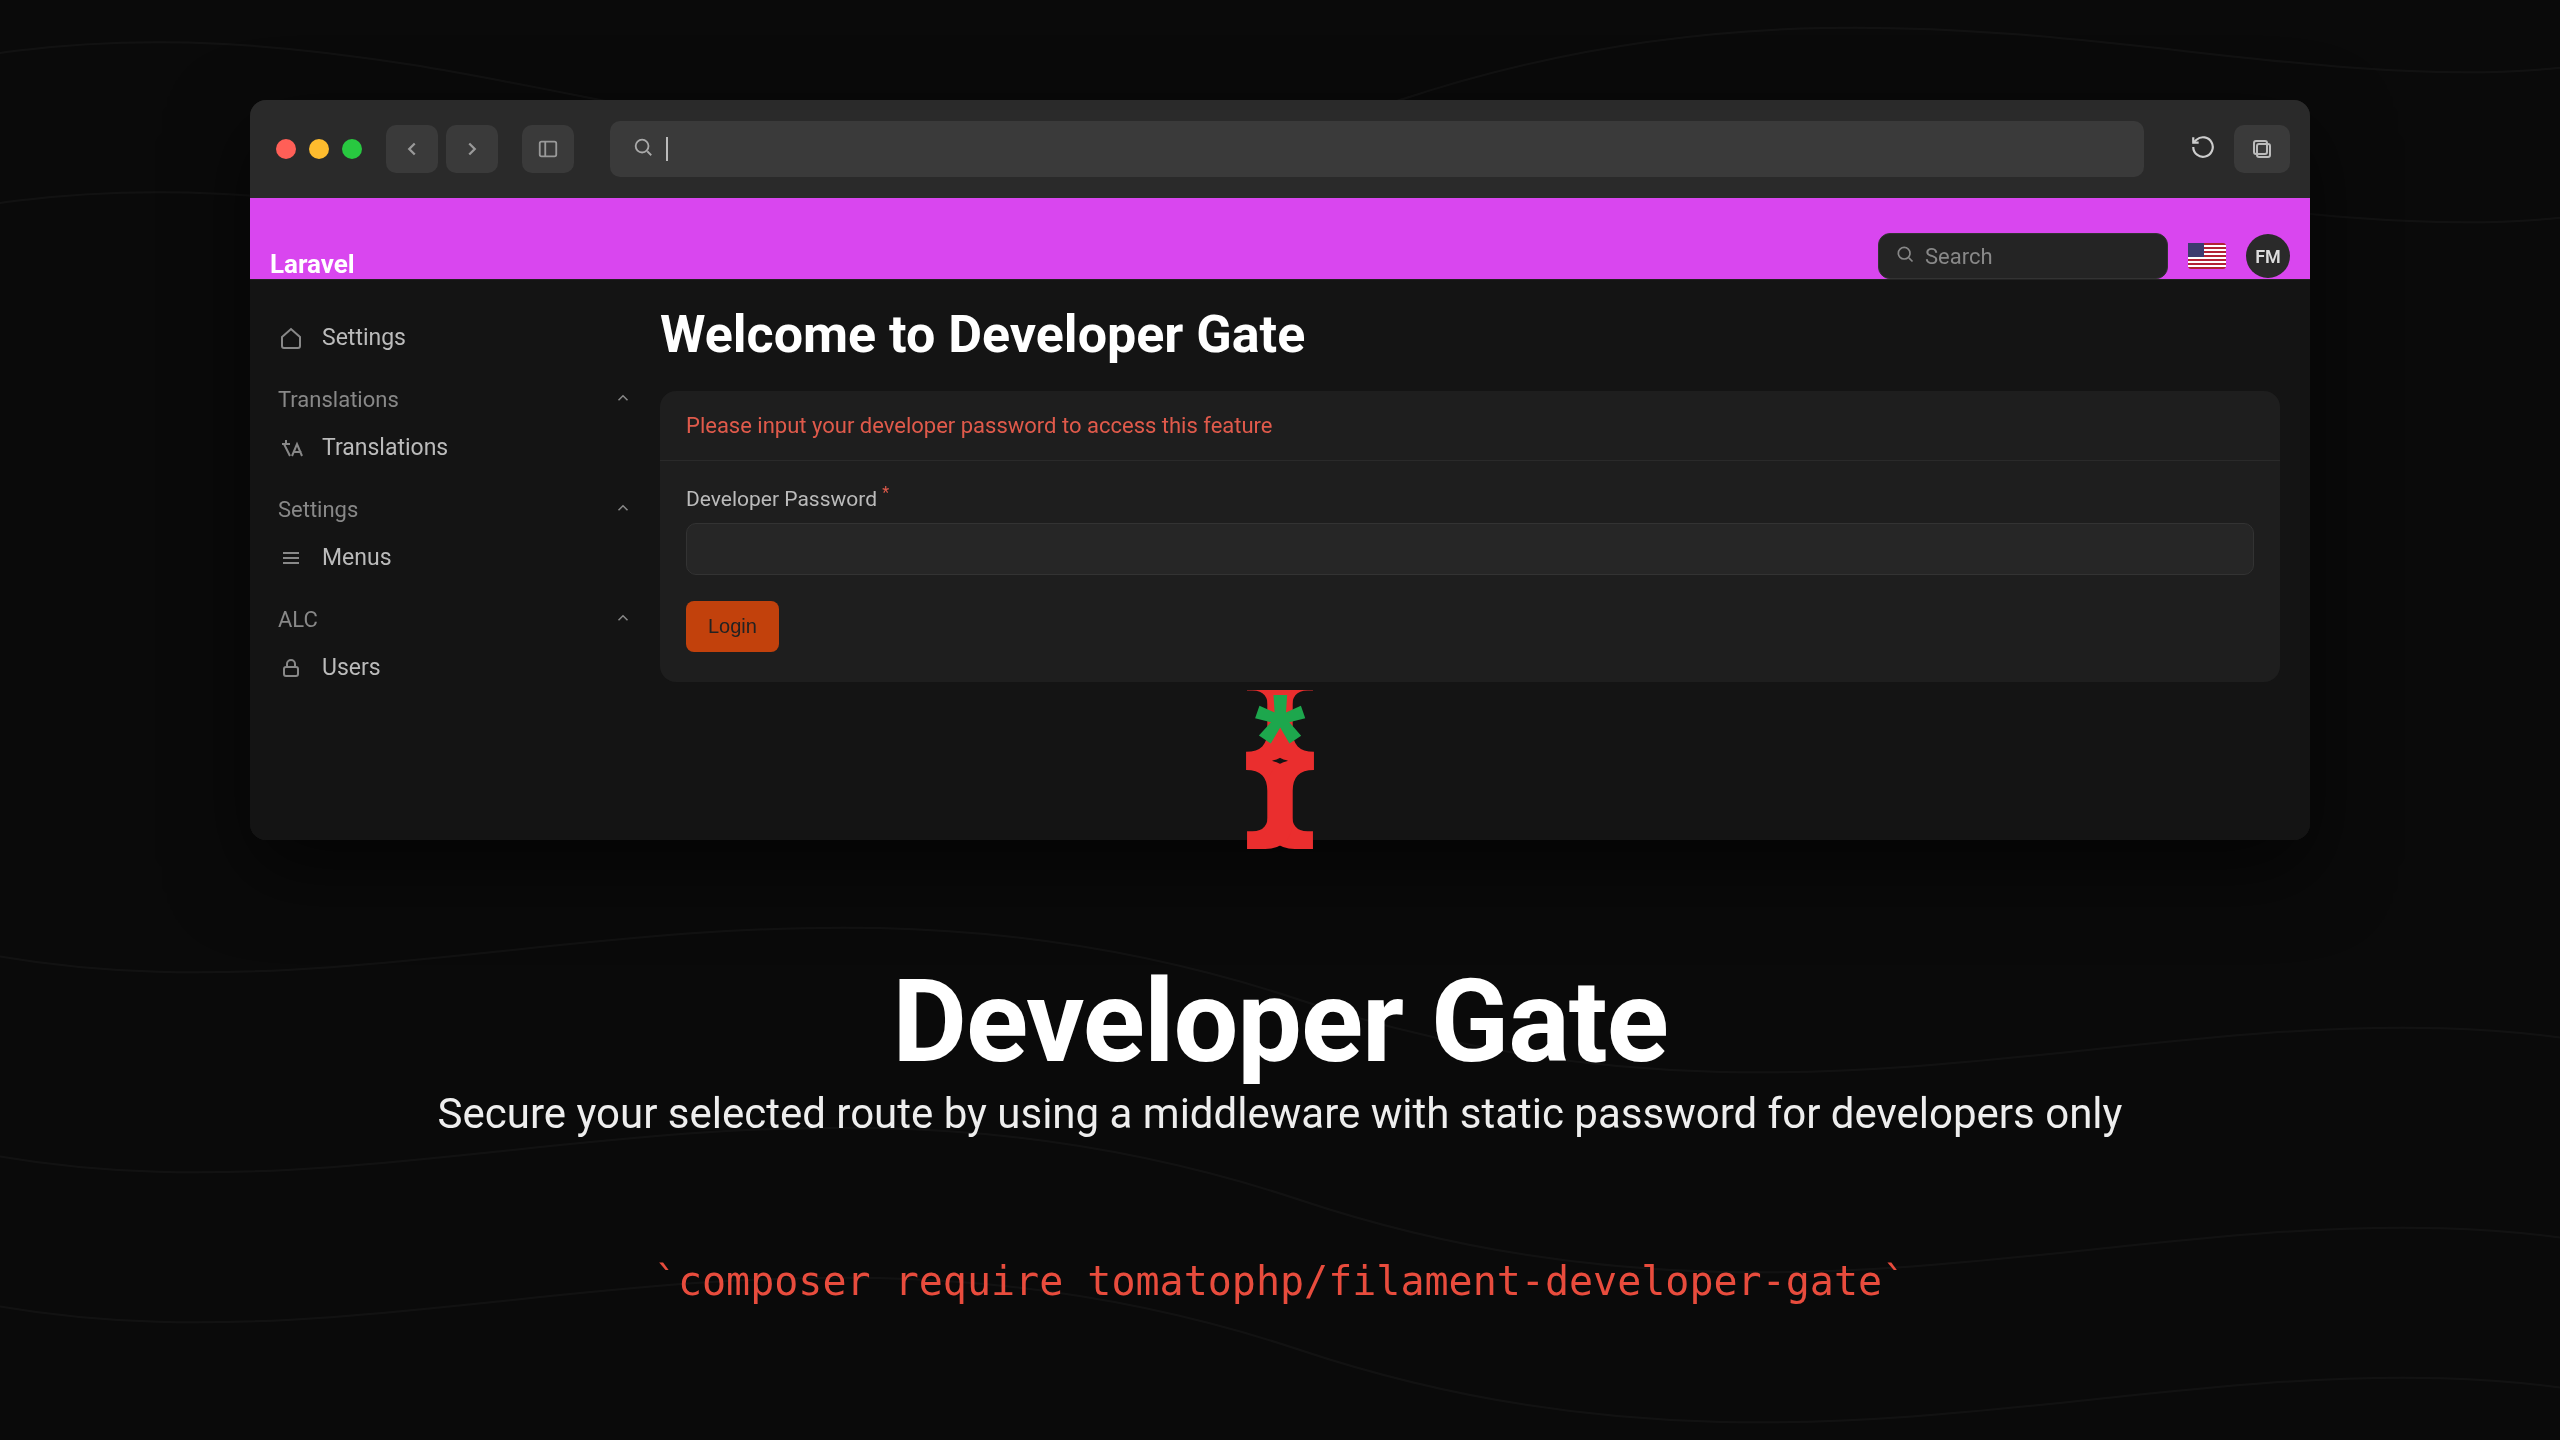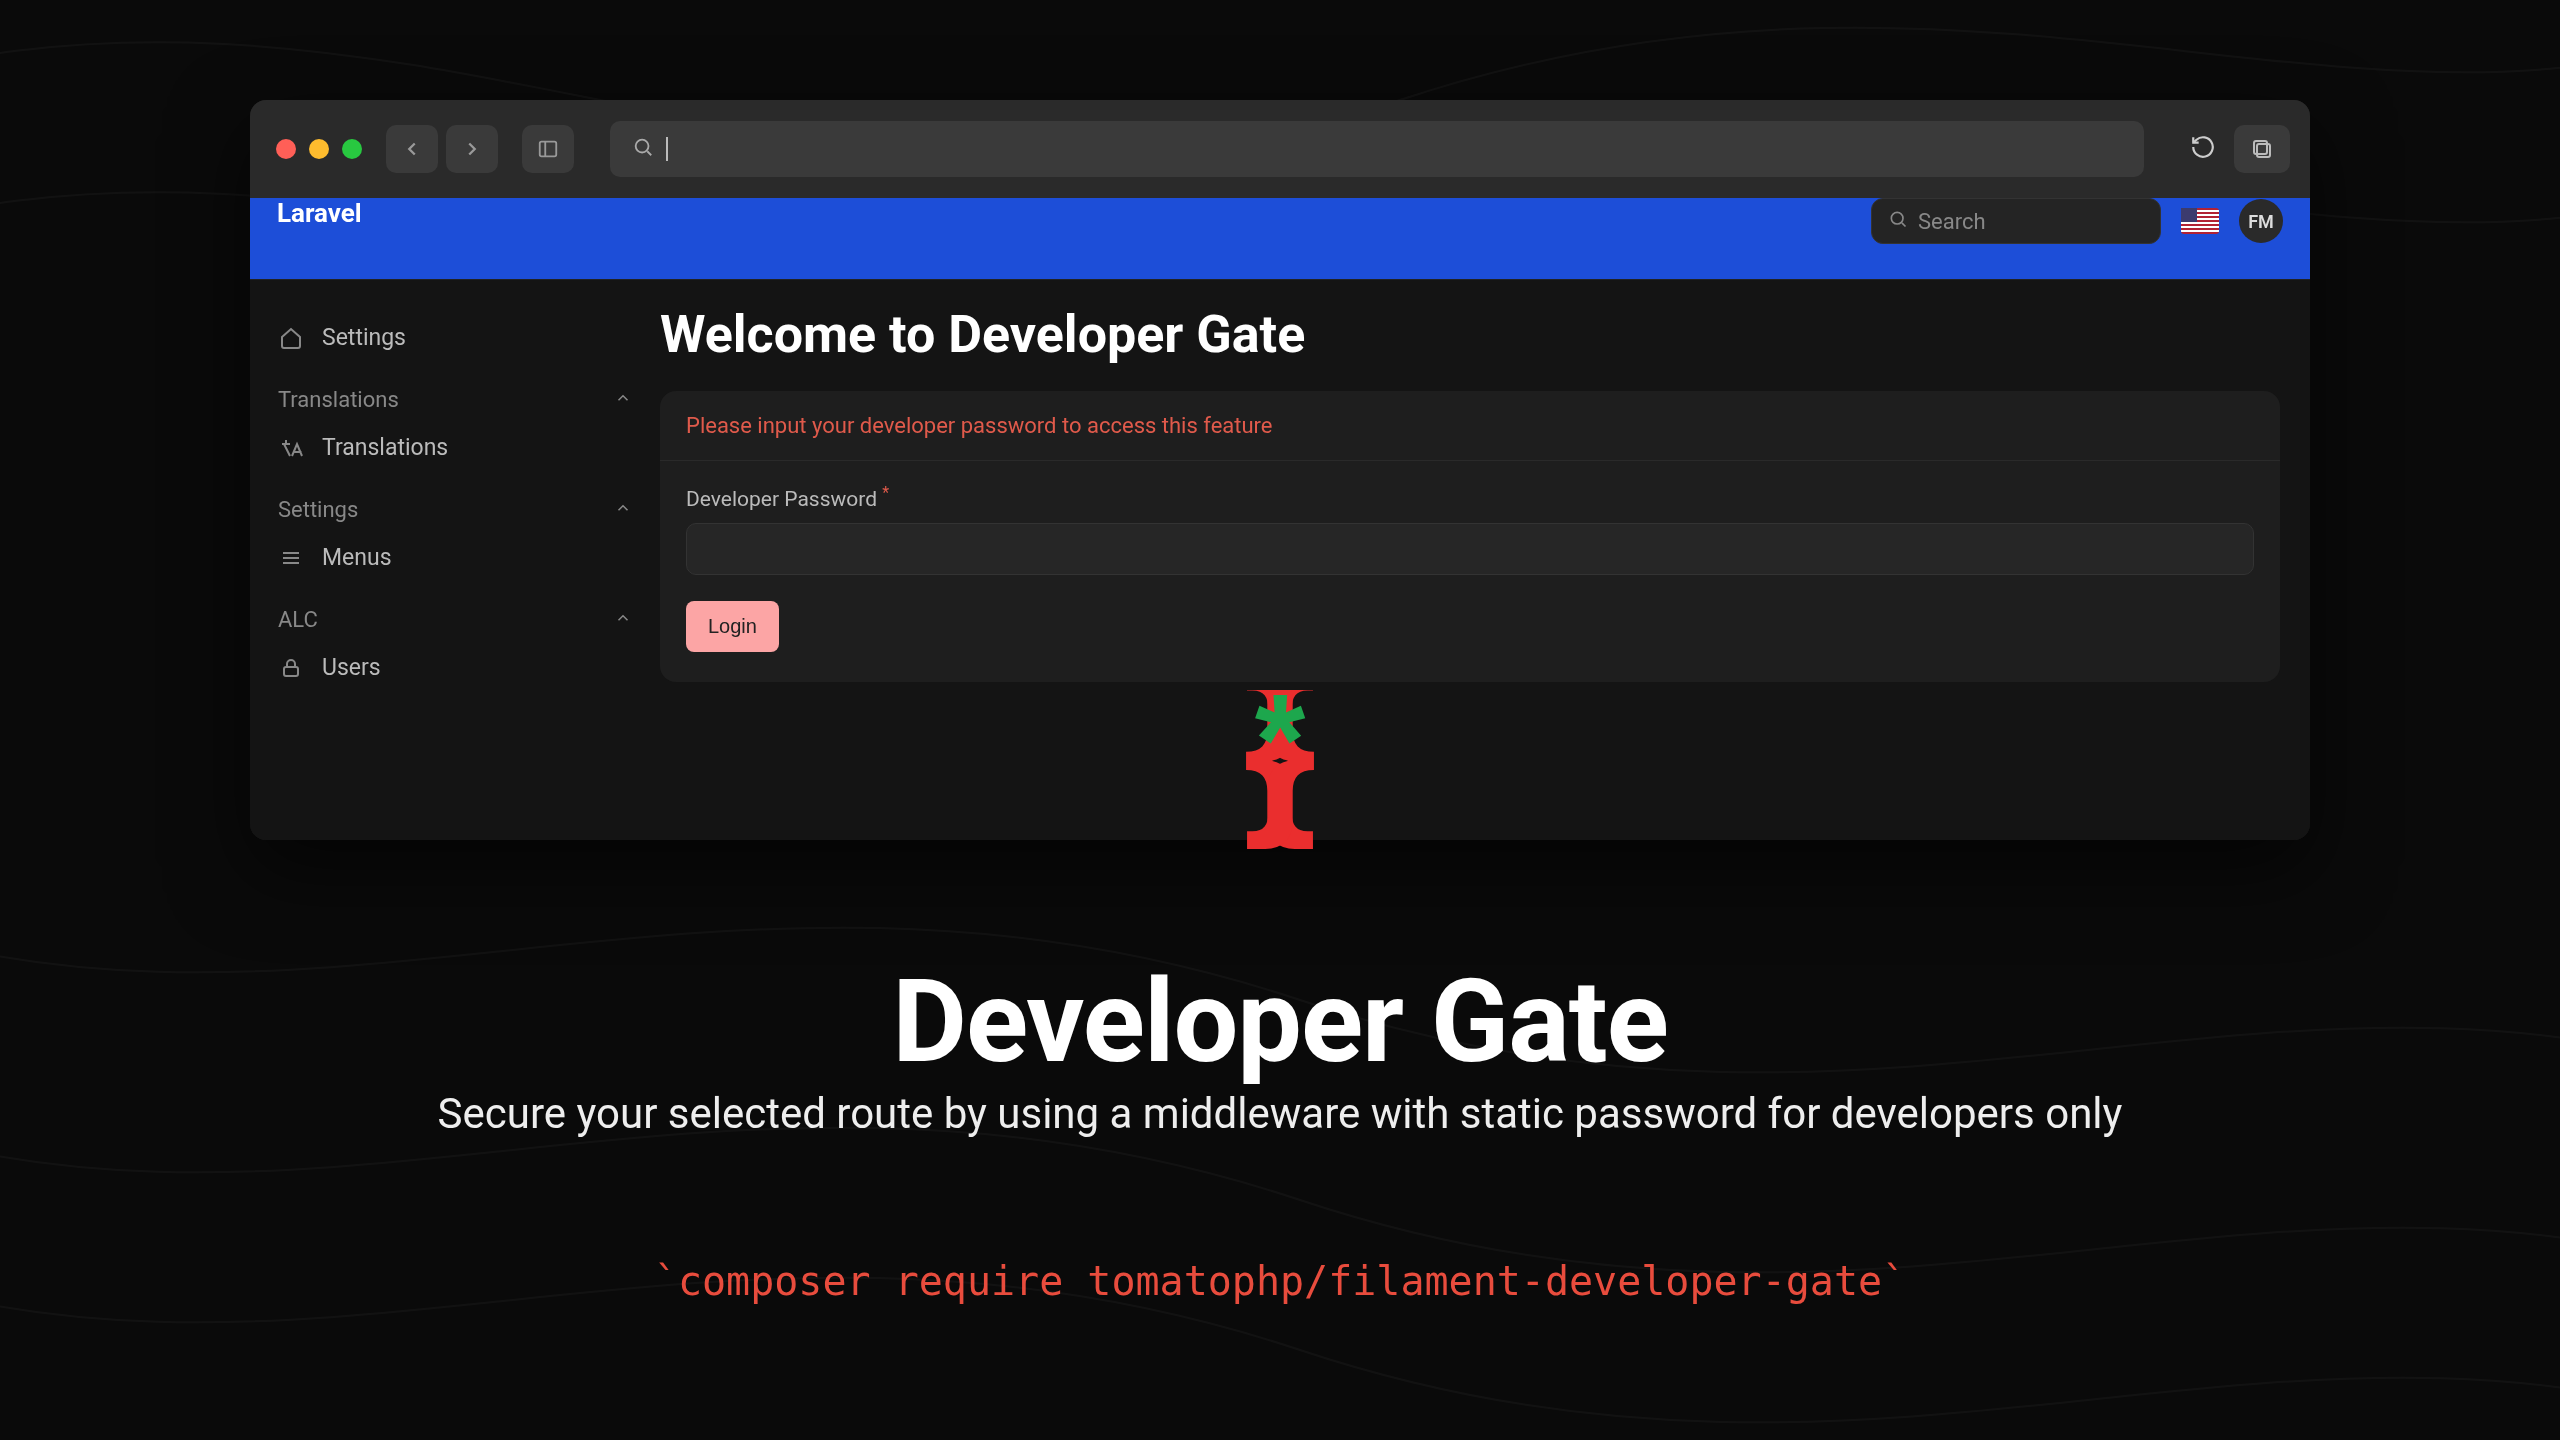--- a/index.html
+++ b/index.html
@@ -87,25 +87,25 @@
     .reloadbtn svg { width: 26px; height: 26px; }
     .tabsbtn {
       width: 56px; height: 48px;
       background: #3a3a3a; border-radius: 10px;
       display: flex; align-items: center; justify-content: center;
       color: #bbb;
     }
 
     
     .apphead {
-      background: #1d4ed8;
+      background: #d946ef;
       height: 82px;
       display: flex;
-      align-items: flex-start;
-      padding: 0 27px;
+      align-items: flex-end;
+      padding: 0 20px;
       justify-content: space-between;
       border-bottom: 1px solid #222;
     }
     .apphead .brand { font-weight: 700; font-size: 26px; color: #fff; }
     .apphead .right { display: flex; align-items: center; gap: 20px; }
 
     .searchbox {
       display: flex; align-items: center;
       background: #242424;
       border: 1px solid #333;
@@ -167,21 +167,21 @@
     .lbl { font-size: 21px; color: #bbb; margin-bottom: 12px; display: block; }
     .lbl .req { color: #e05a4b; font-size: 16px; vertical-align: super; }
     .pwdinput {
       width: 100%; height: 52px;
       background: #262626; border: 1px solid #333;
       border-radius: 10px; color: #ddd; padding: 0 14px;
       font-size: 20px;
     }
     .loginbtn {
       margin-top: 26px;
-      background: #fca5a5;
+      background: #c2410c;
       color: #222; font-weight: 500;
       border: none; border-radius: 8px;
       padding: 14px 22px; font-size: 20px;
       cursor: pointer;
     }
 
     
     .promo { text-align: center; margin-top: -150px; position: relative; z-index: 2; }
     .logo { margin: 0 auto; }
     .promotitle { font-size: 115px; font-weight: 700; color: #ffffff; margin-top: 40px; letter-spacing: -1px;}

